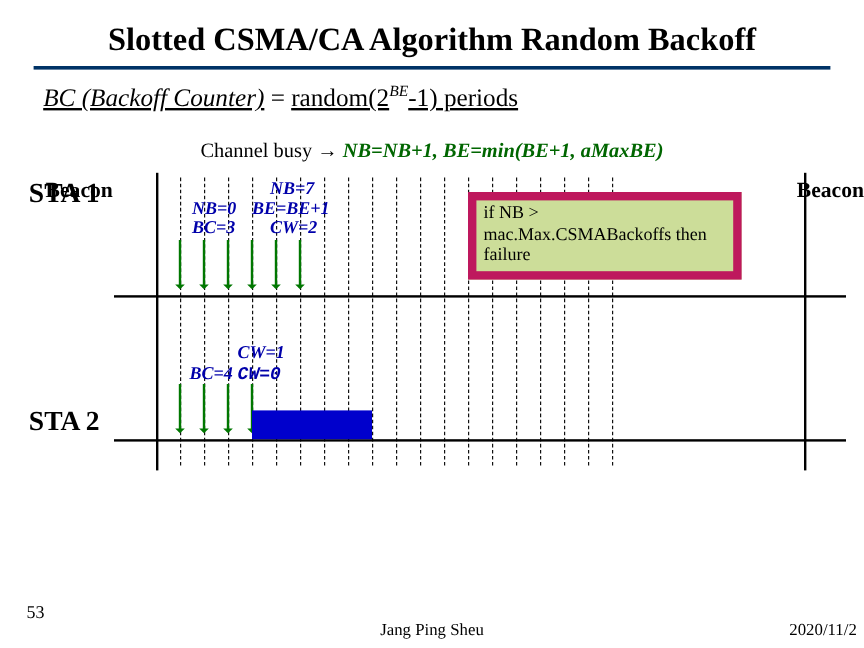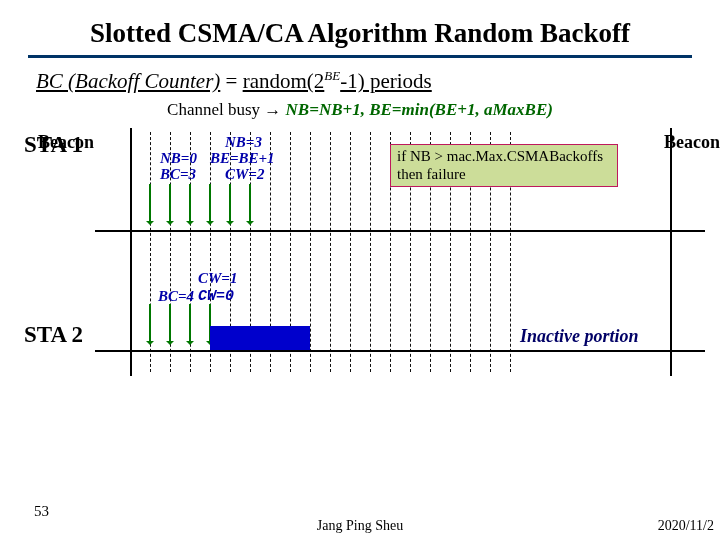--- a/index.html
+++ b/index.html
@@ -17,21 +17,21 @@
     text-align: center;
     padding: 18px 0 6px;
   }
   .hr {
     height: 3px;
     background: #003366;
     margin: 0 28px 10px;
   }
   .formula {
     font-size: 21px;
-    margin: 0 36px 6px;
+    margin: 0 36px 22px;
     font-family: Liberation Serif, serif;
   }
   .formula .lhs { font-style: italic; text-decoration: underline; }
   .formula .rhs-a { text-decoration: underline; }
   .formula sup { font-size: 13px; font-style: italic; }
   .defs { font-size: 17px; margin: 0 36px; }
   .defs .var { font-style: italic; font-weight: bold; }
   .rule {
     font-size: 17px;
     text-align: center;
@@ -90,37 +90,37 @@
     position: absolute;
     font-style: italic;
     font-weight: bold;
     color: #0000aa;
     font-size: 15px;
     white-space: nowrap;
   }
   .note {
     position: absolute;
     background: #ccdd99;
-    border: 1px solid #be185d;
+    border: 7px solid #be185d;
     font-size: 15px;
     padding: 3px 6px;
     line-height: 1.18;
     width: 228px;
   }
   .inactive {
     position: absolute;
     font-style: italic;
     font-weight: bold;
     font-size: 18px;
     color: #000066;
   }
   .page-num {
     position: absolute;
     bottom: 20px;
-    left: 34px;
+    left: 22px;
     font-size: 15px;
   }
   .footer-author {
     position: absolute;
     bottom: 6px;
     left: 50%;
     transform: translateX(-50%);
     font-size: 14px;
   }
   .footer-date {
@@ -191,30 +191,29 @@
 
   <div class="garrow" style="left:149px; top:172px; height:40px;"></div>
   <div class="garrow" style="left:169px; top:172px; height:40px;"></div>
   <div class="garrow" style="left:189px; top:172px; height:40px;"></div>
   <div class="garrow" style="left:209px; top:172px; height:40px;"></div>
 
   <div class="bluebox" style="left:210px; top:194px; width:100px; height:24px;"></div>
 
   <span class="anno" style="left:160px; top:18px;">NB=0</span>
   <span class="anno" style="left:160px; top:34px;">BC=3</span>
-  <span class="anno" style="left:225px; top:2px;">NB=3</span>
+  <span class="anno" style="left:225px; top:2px;">NB=7</span>
   <span class="anno" style="left:210px; top:18px;">BE=BE+1</span>
   <span class="anno" style="left:225px; top:34px;">CW=2</span>
 
   <span class="anno" style="left:198px; top:138px;">CW=1</span>
   <span class="anno" style="left:158px; top:156px;">BC=4</span>
   <span class="anno" style="left:198px; top:156px;font-family:Liberation Mono, monospace;">CW=0</span>
 
   <div class="note" style="left:390px; top:12px;">
     <div>if NB &gt; mac.Max.CSMABackoffs then failure</div>
   </div>
 
-  <span class="inactive" style="left:520px; top:194px;">Inactive portion</span>
 </div>
 
 <span class="page-num">53</span>
 <span class="footer-author">Jang Ping Sheu</span>
 <span class="footer-date">2020/11/2</span>
 
 </body></html>

